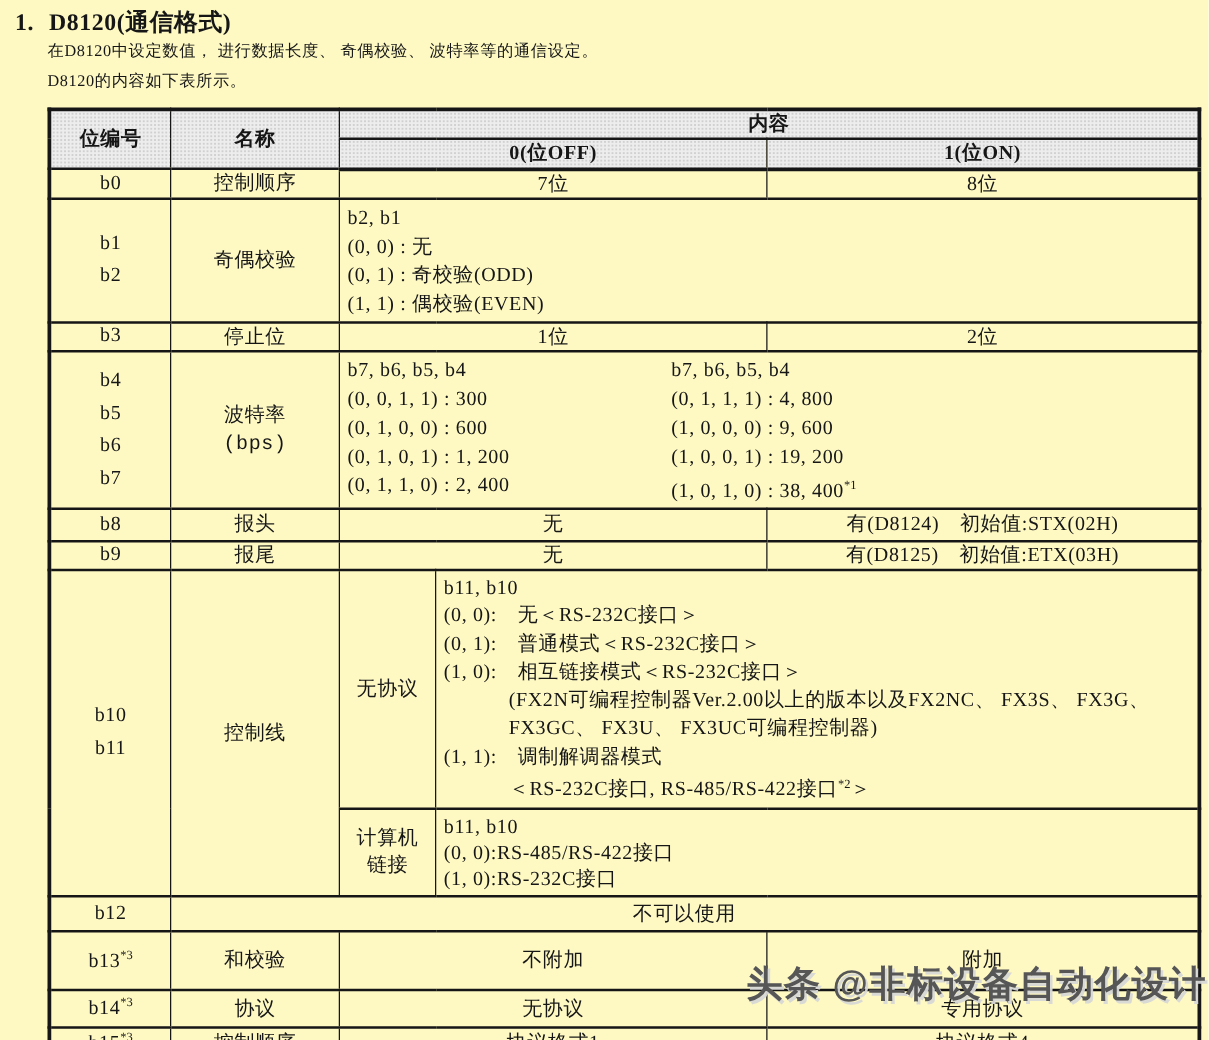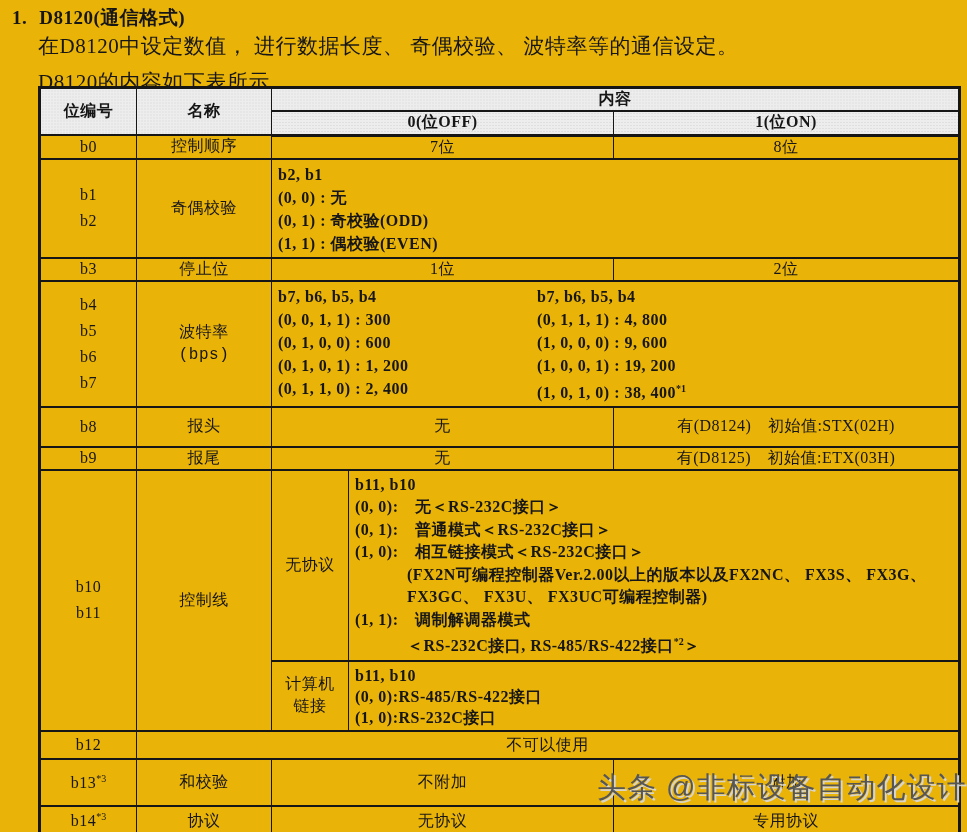--- a/index.html
+++ b/index.html
@@ -1,64 +1,64 @@
 <!DOCTYPE html>
 <html><head>
 <meta charset="utf-8">
 <style>
   * { margin:0; padding:0; box-sizing:border-box; }
   html,body { background:#ffffff; }
   .page {
-    position:relative; width:967px; height:832px; background:#eab308;
+    position:relative; width:967px; height:832px; background:#fef9c3;
     font-family:"Liberation Serif","DejaVu Serif",serif; color:#161616;
     overflow:hidden;
   }
   .title-row {
     position:absolute; left:12px; top:5px;
     font-size:19px; font-weight:bold; letter-spacing:0.5px; white-space:nowrap;
   }
   .title-row .num { margin-right:12px; }
-  .intro { position:absolute; left:38px; font-size:21px; letter-spacing:0.5px; white-space:nowrap; }
+  .intro { position:absolute; left:38px; font-size:13px; letter-spacing:0.5px; white-space:nowrap; }
   .intro-1 { top:32px; }
-  .intro-2 { top:68px; }
+  .intro-2 { top:56px; }
 
   table.fmt {
     position:absolute; left:38px; top:86px; width:920px;
     border-collapse:collapse; table-layout:fixed;
     border:3px solid #161616; border-bottom-width:4px;
   }
   .fmt th, .fmt td {
     border:1px solid #161616; border-top-width:2px; border-bottom-width:2px;
     padding:0 2px; font-size:16px; text-align:center; vertical-align:middle;
     letter-spacing:0.5px; overflow:hidden;
   }
   .fmt th {
     font-weight:bold;
     background-color:#ededed;
     background-image:radial-gradient(#d0d0d0 0.7px, rgba(0,0,0,0) 0.9px);
     background-size:3px 3px;
   }
   .fmt thead tr.hrow2 th { border-bottom-width:3px;text-align:center; }
   td.lcell {
-    text-align:left; vertical-align:top; padding:3px 4px 2px 6px;font-weight:bold;
+    text-align:left; vertical-align:top; padding:3px 4px 2px 6px;
   }
   .ml div { line-height:23px; white-space:nowrap; }
   .ml-tight div { line-height:21px; white-space:nowrap; }
   .np div { line-height:22.5px; white-space:nowrap; }
   .indent { padding-left:52px; }
   .baud { display:flex; }
   .baud .bcol-l { width:259px; }
   .baud .bcol-r { flex:1; }
   sup { font-size:10px; letter-spacing:0; }
   .bitcell div { line-height:26px; }
   .namecell div { line-height:22px;font-family:Liberation Mono, monospace; }
   .watermark {
     position:absolute; left:597px; top:768px; z-index:5;
     font-family:"Liberation Sans","DejaVu Sans",sans-serif;
-    font-size:29px; font-weight:normal; color:#565656;
+    font-size:29px; font-weight:bold; color:#565656;
     letter-spacing:1px; white-space:nowrap;
     text-shadow:2px 2px 0 rgba(215,215,215,0.95);
     pointer-events:none;
   }
 </style>
 </head>
 <body>
 
 <div class="page">
 
@@ -140,21 +140,21 @@
               <div>b7, b6, b5, b4</div>
               <div>(0, 1, 1, 1) :  4, 800</div>
               <div>(1, 0, 0, 0) :  9, 600</div>
               <div>(1, 0, 0, 1) :  19, 200</div>
               <div><span>(1, 0, 1, 0) :  38, 400</span><sup>*1</sup></div>
             </div>
           </div>
         </td>
       </tr>
 
-      <tr style="height:40px">
+      <tr style="height:26px">
         <td>b8</td>
         <td>报头</td>
         <td colspan="2">无</td>
         <td>有(D8124)　初始值:STX(02H)</td>
       </tr>
 
       <tr style="height:22px">
         <td>b9</td>
         <td>报尾</td>
         <td colspan="2">无</td>

